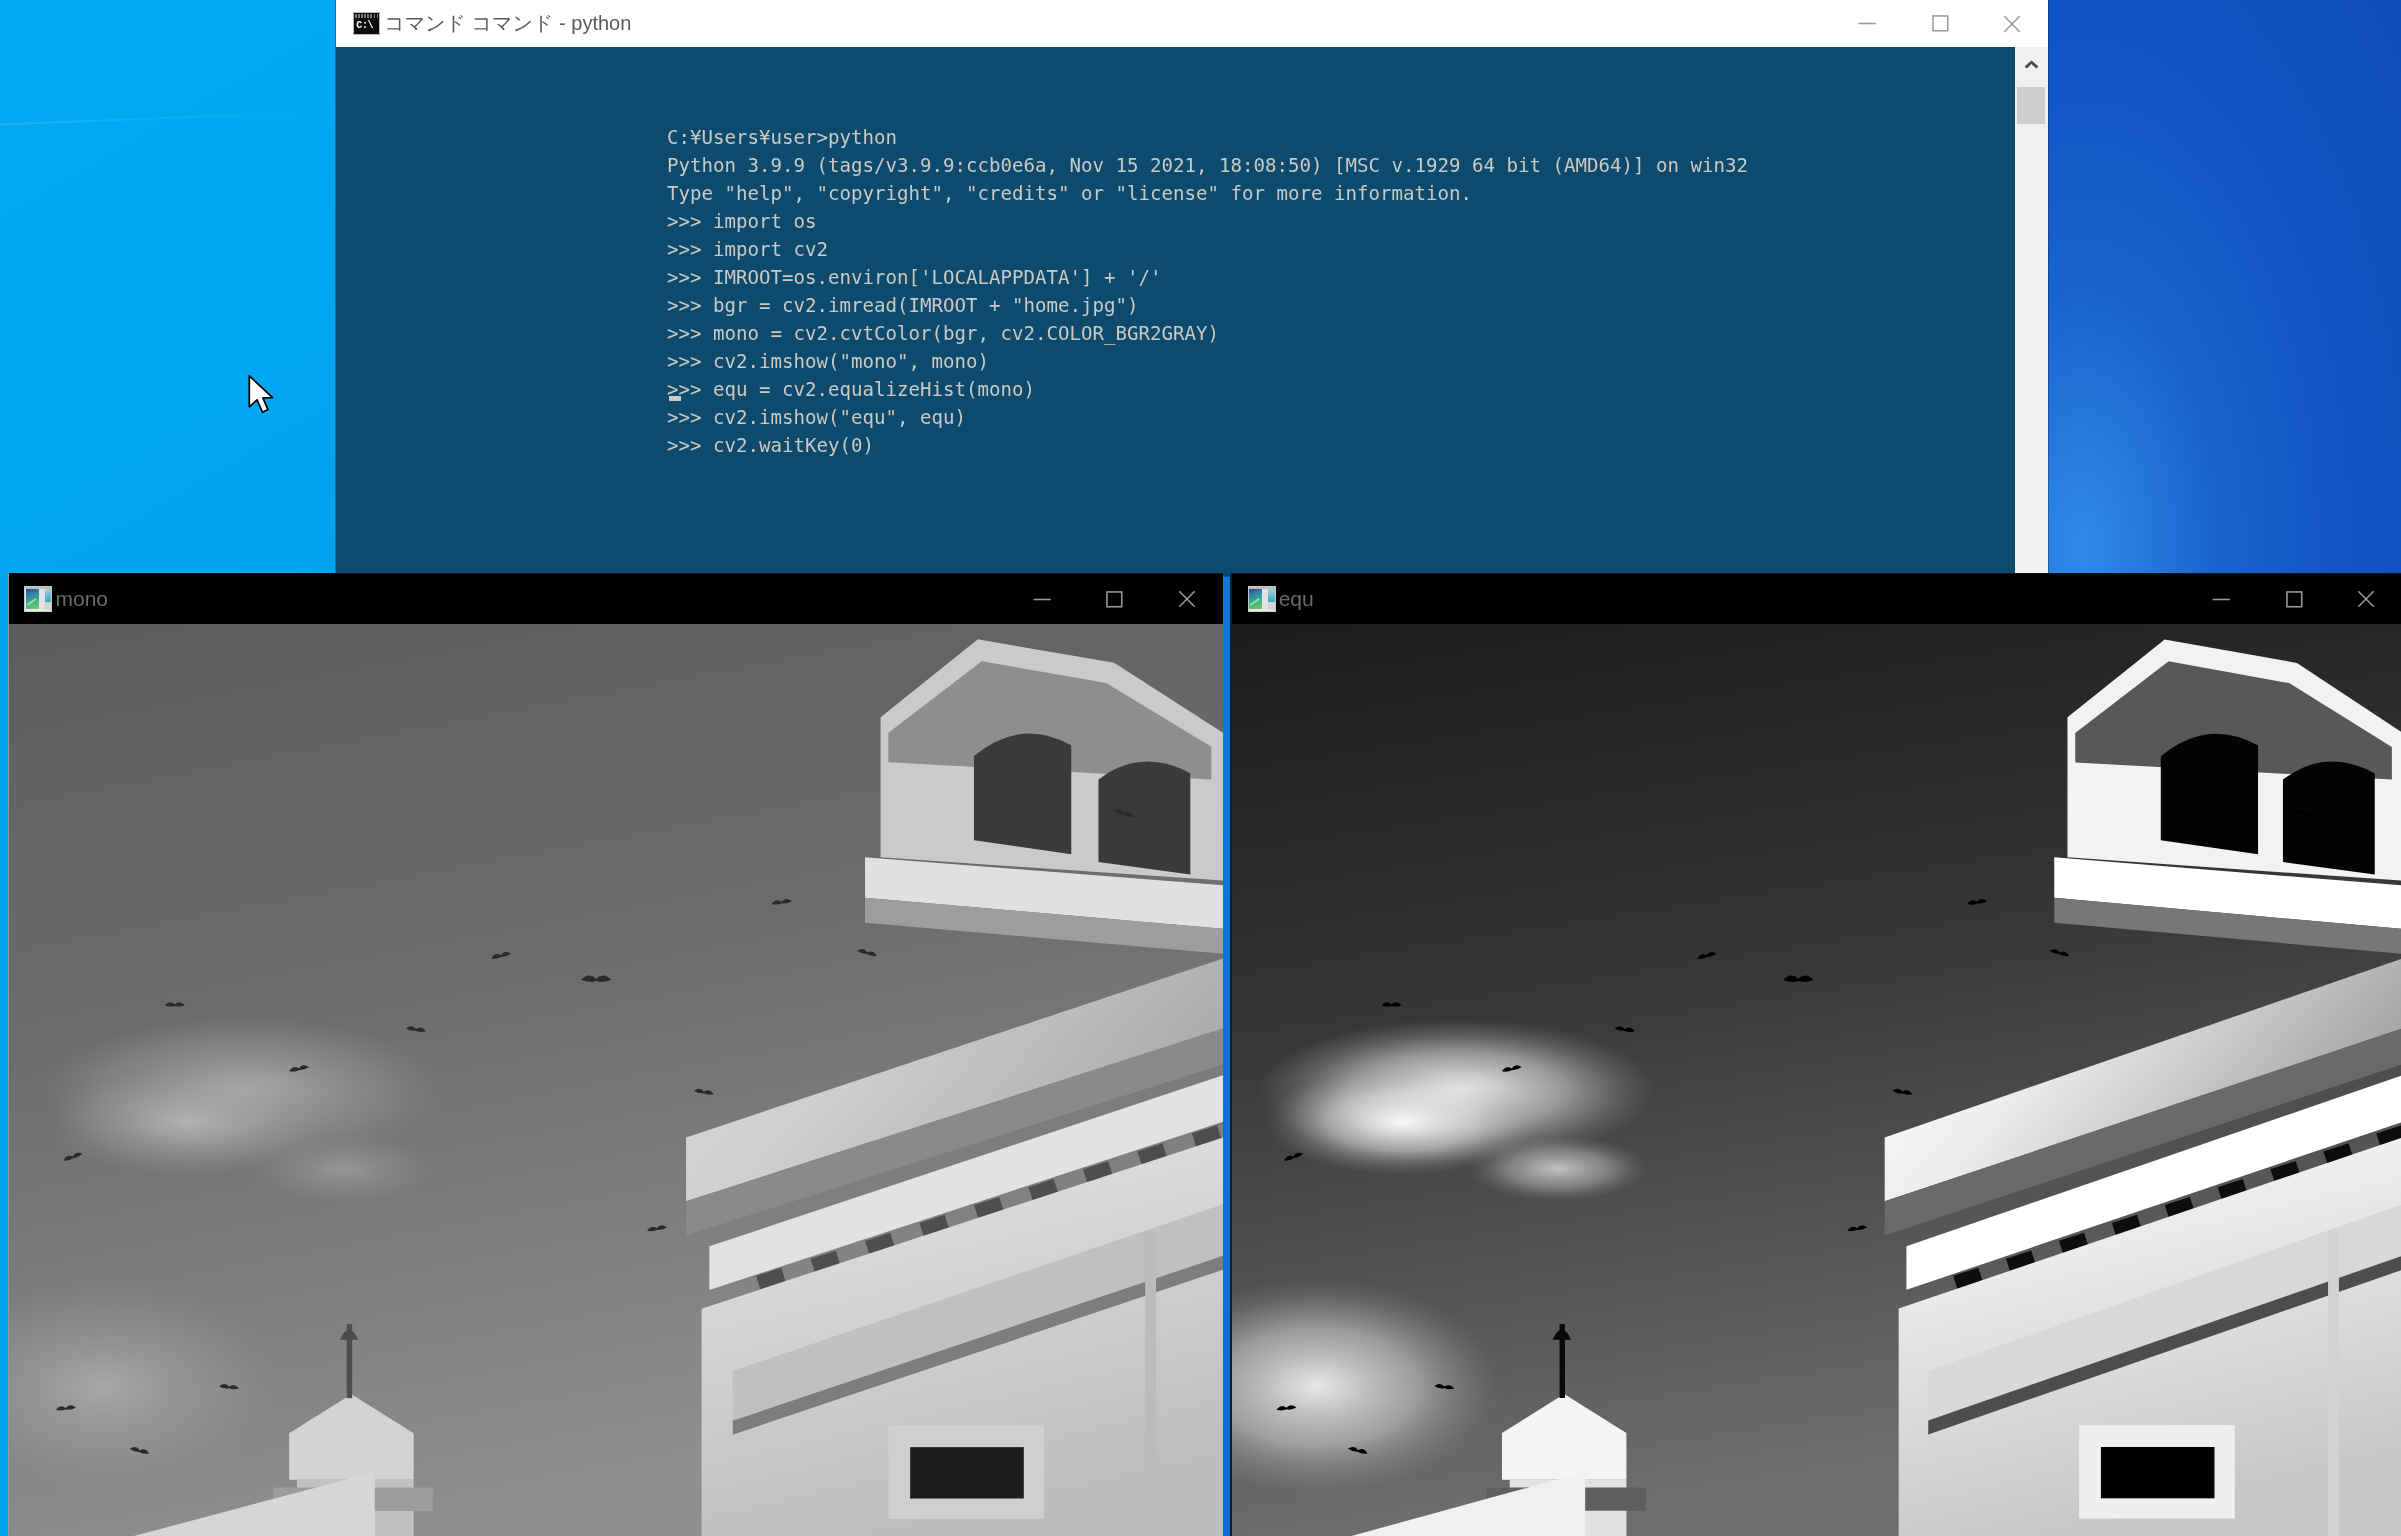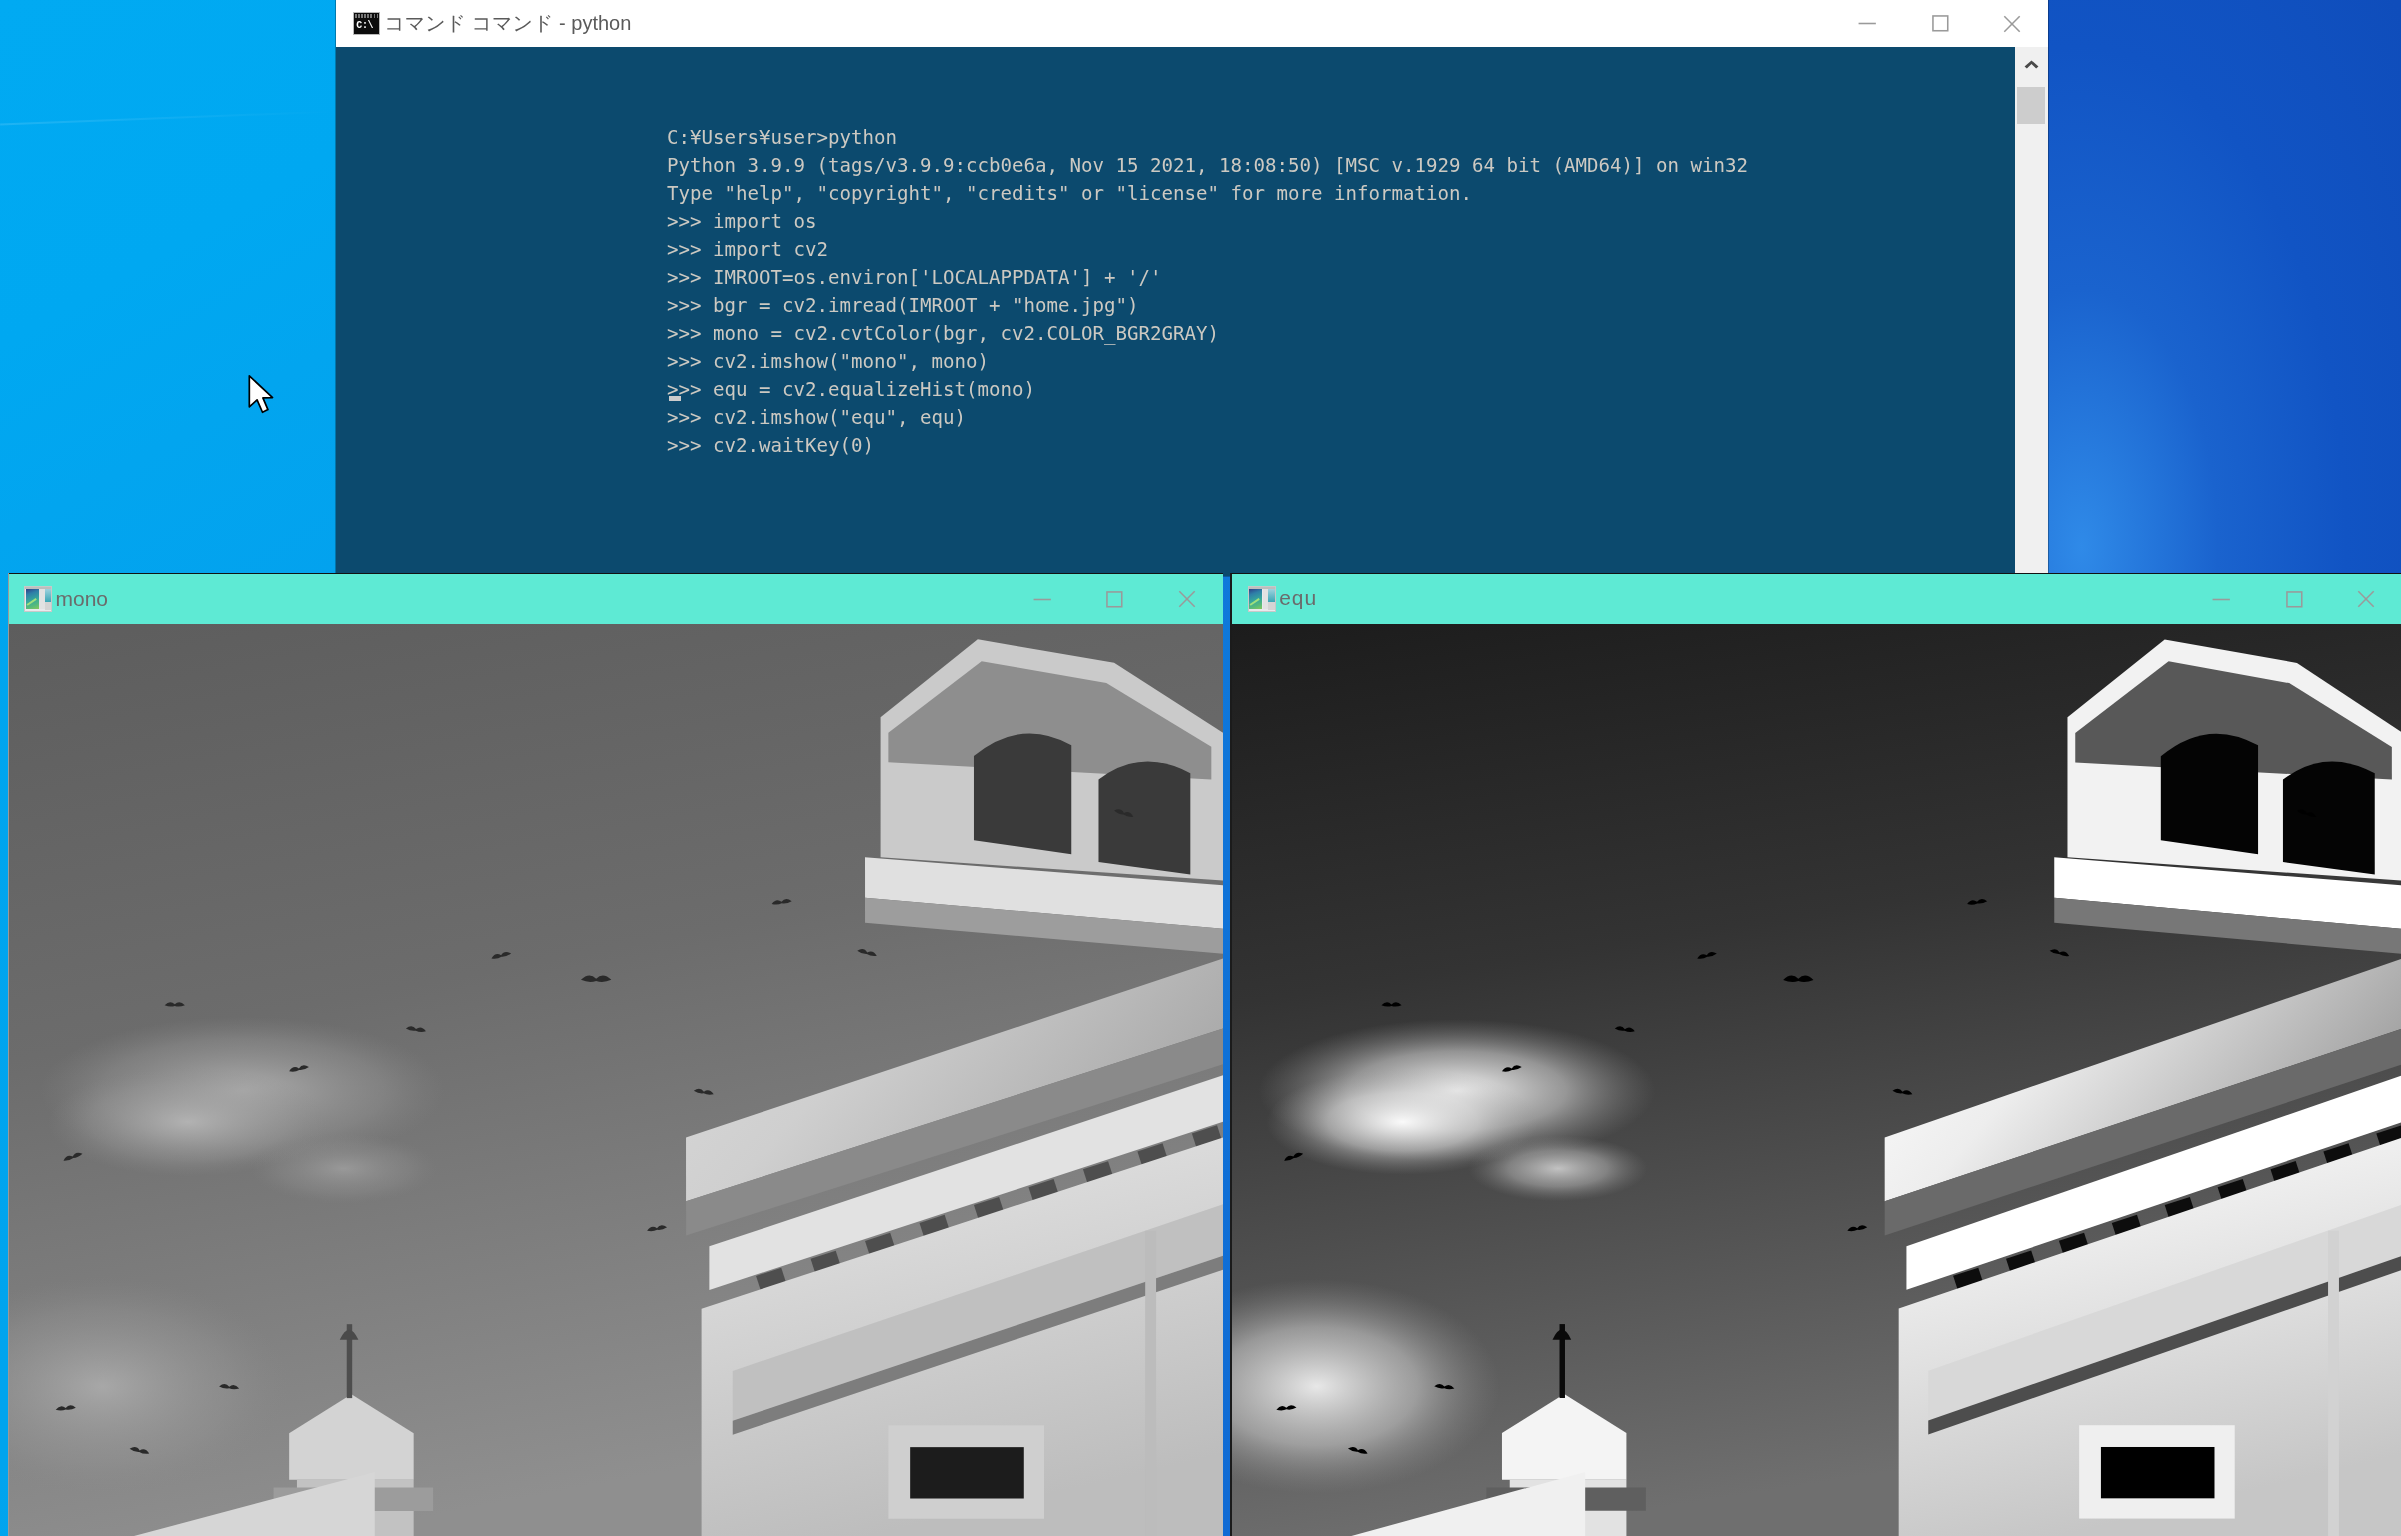--- a/index.html
+++ b/index.html
@@ -180,25 +180,24 @@
   #win-mono {
     left: 7.8px;
     width: 1214px;
     height: 964px;
     border-left: 0.8px solid #9a9a9a;
   }
   #win-equ {
     left: 1230px;
     width: 1172px;
     height: 964px;
-    font-family: Liberation Mono, monospace;
   }
   .imgwin-title {
     height: 50px;
-    background: #5eead4;
+    background: #000000;
     display: flex;
     align-items: center;
     position: relative;
     border-top: 1.6px solid #121212;
   }
   #win-equ .imgwin-title { border-left: 2.3px solid #1b1b1b; }
   .cv-icon {
     width: 28px; height: 26px;
     margin-left: 15.6px;
     flex: none;

